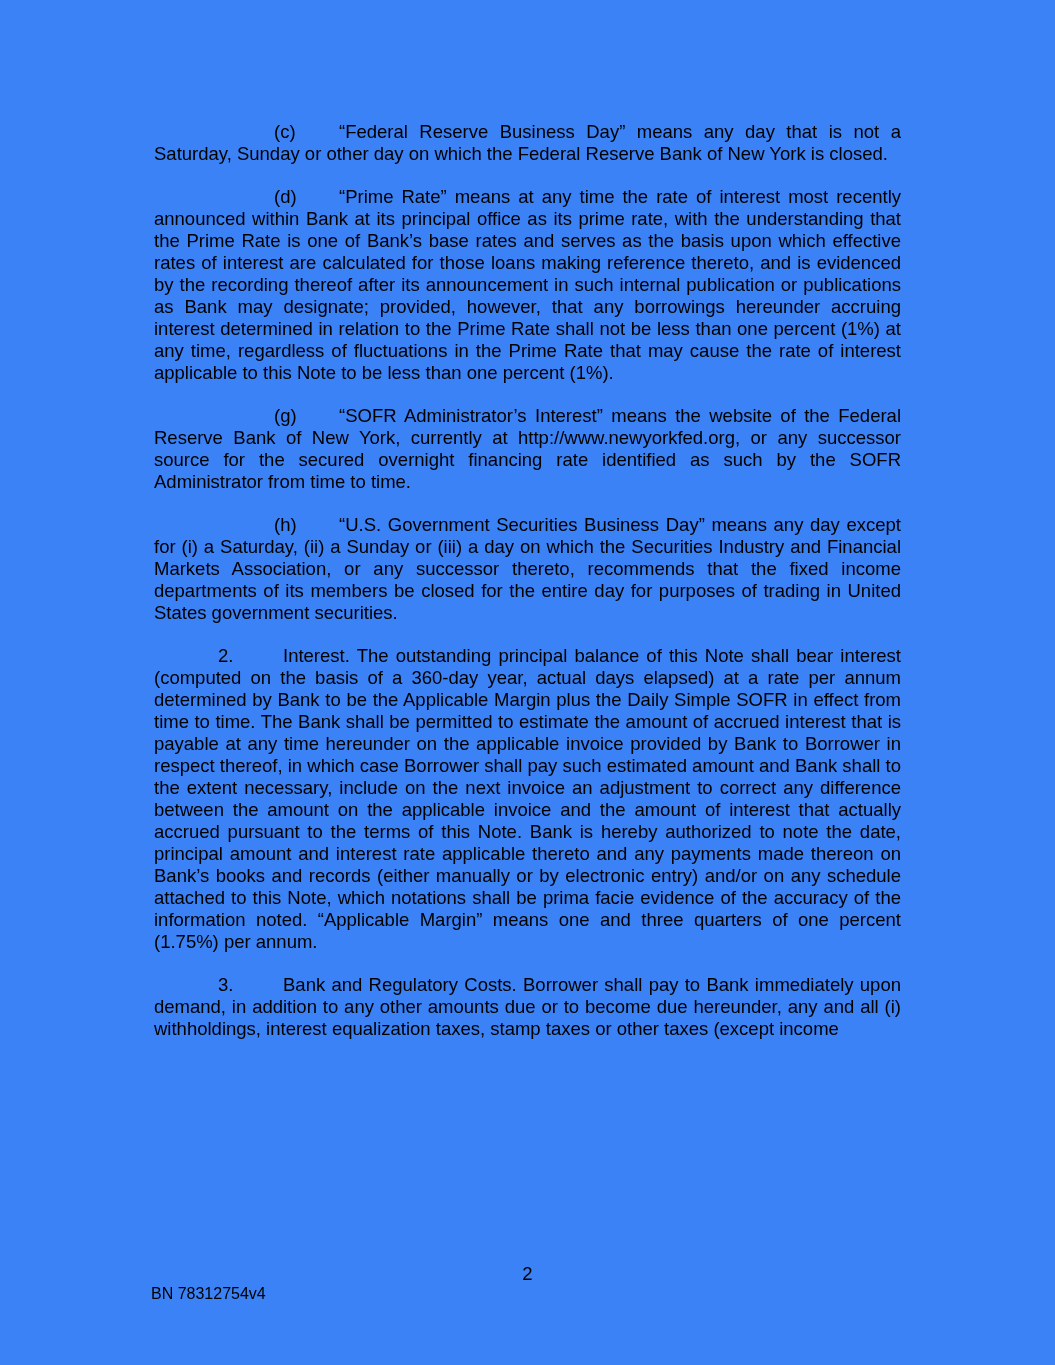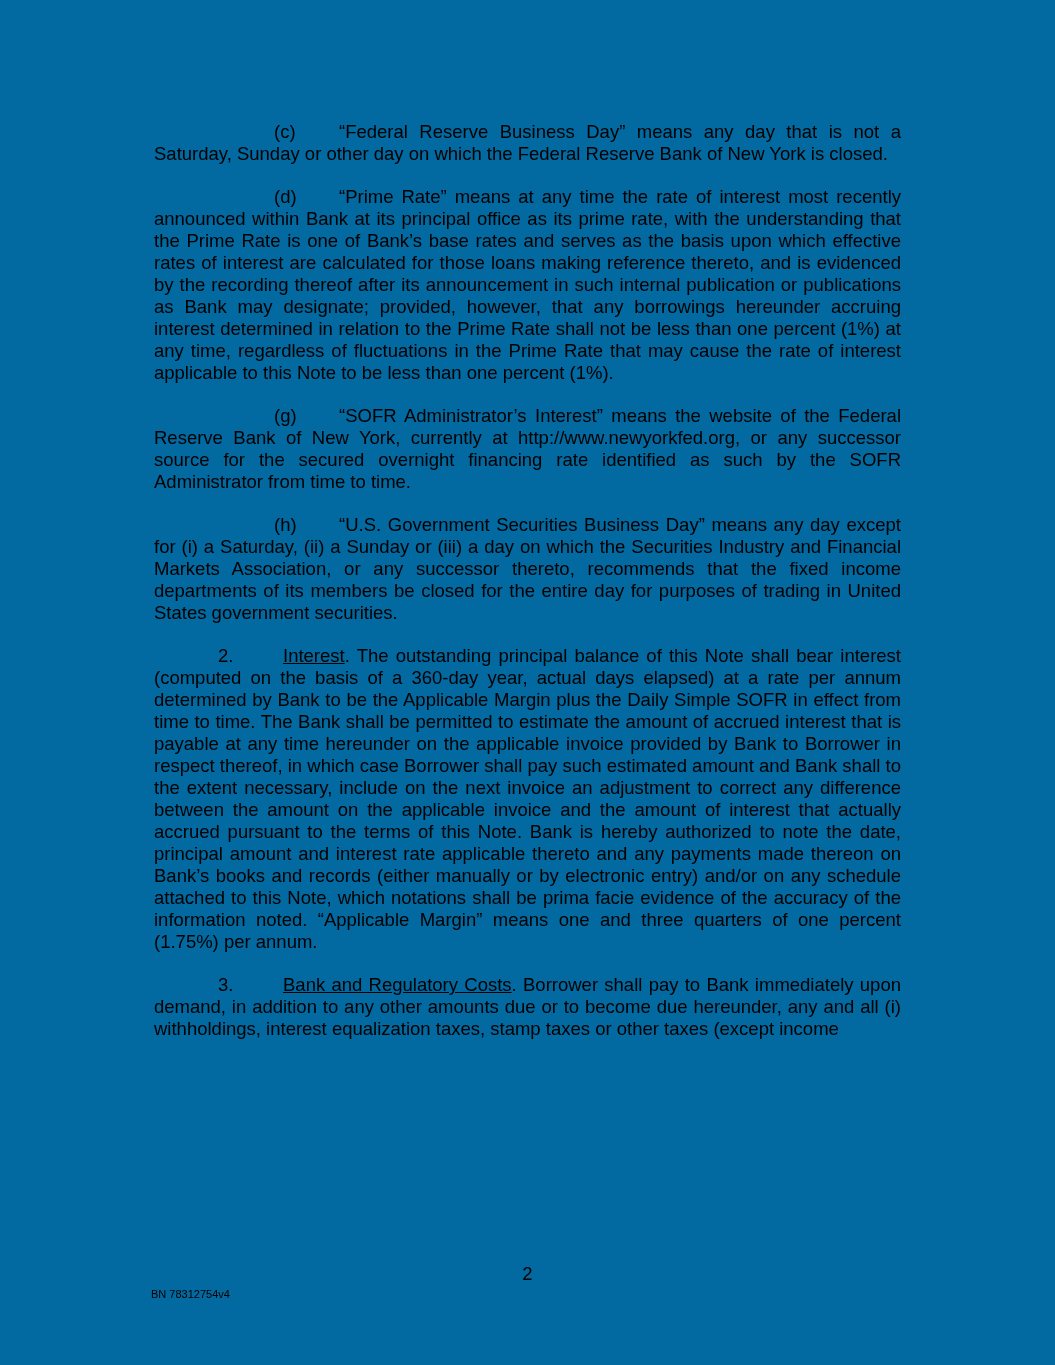--- a/index.html
+++ b/index.html
@@ -4,21 +4,21 @@
 <style>
   html, body {
     margin: 0;
     padding: 0;
     background: #ffffff;
   }
   .page {
     position: relative;
     width: 1055px;
     height: 1365px;
-    background: #0369a1;
+    background: #3b82f6;
     color: #000000;
     font-family: "Liberation Sans", sans-serif;
     font-size: 18.5px;
     line-height: 22px;
     overflow: hidden;
   }
   .content {
     position: absolute;
     left: 154px;
     right: 154px;
@@ -44,36 +44,35 @@
   
   p.sec {
     text-indent: 64px;
   }
   p.sec .num {
     display: inline-block;
     width: 65px;
     text-indent: 0;
   }
   p.sec .head {
-    text-decoration: underline;
   }
   .footer-pagenum {
     position: absolute;
     left: 154px;
     right: 154px;
     top: 1263px;
     text-align: center;
     font-size: 18.5px;
     line-height: 22px;
   }
   .footer-docid {
     position: absolute;
     left: 151px;
     top: 1286px;
-    font-size: 11px;
+    font-size: 16px;
     line-height: 16px;
   }
 </style>
 </head>
 <body>
 
 <div class="page">
   <div class="content">
 
     <p class="def"><span class="lbl">(c)</span><span>“Federal Reserve Business Day” means any day that is not a Saturday, Sunday or other day on which the Federal Reserve Bank of New York is closed.</span></p>

